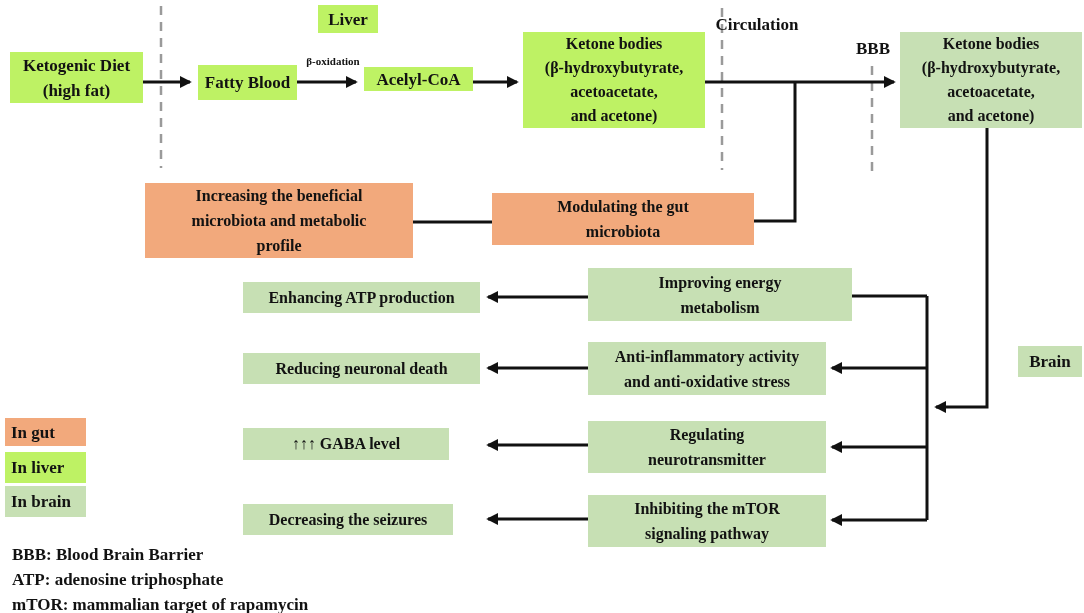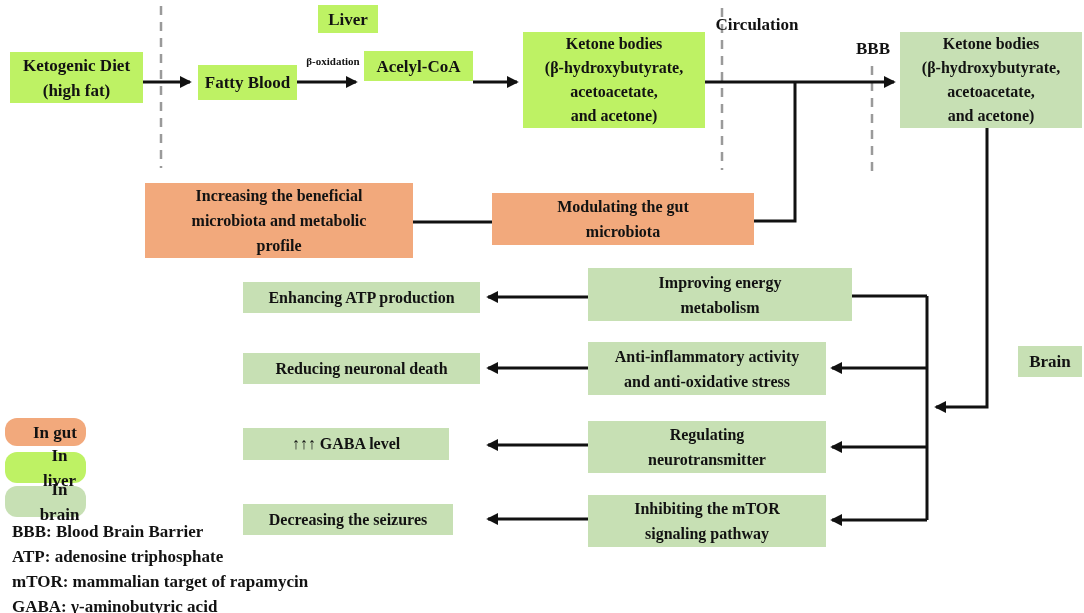--- a/index.html
+++ b/index.html
@@ -13,24 +13,24 @@
     text-align:center;font-weight:bold;white-space:pre-line;
     font-size:16px;line-height:24px;color:#121212;
   }
   .blue{background:#bef264;}
   .green{background:#C7E0B4;}
   .orange{background:#F2A97C;}
   .plain{background:none;}
   .fs17{font-size:17px;line-height:25px;}
   .lh25{line-height:25px;}
   .small-label{font-size:11px;line-height:13px;}
-  .legend-item{justify-content:flex-start;padding-left:28px;box-sizing:border-box;border-radius:12px;}
+  .legend-item{justify-content:flex-start;padding-left:6px;box-sizing:border-box;}
   .footnote{
     position:absolute;left:12px;font-weight:bold;font-size:17px;line-height:25px;
-    white-space:nowrap;color:#121212;
+    white-space:nowrap;color:#121212;margin-top:23px;
   }
 </style>
 </head>
 <body>
 
 <div class="fig">
 
   <svg class="arrow-svg" viewBox="0 0 1084 613" xmlns="http://www.w3.org/2000/svg">
     <defs>
       <marker id="ah" viewBox="0 0 10 10" refX="8.5" refY="5" markerWidth="4" markerHeight="4" orient="auto-start-reverse">
@@ -66,21 +66,21 @@
 
   <div class="node blue fs17" style="left:318px;top:5px;width:60px;height:28px">Liver</div>
   <div class="node plain fs17" style="left:712px;top:12px;width:90px;height:25px">Circulation</div>
   <div class="node plain fs17" style="left:850px;top:36px;width:46px;height:25px">BBB</div>
   <div class="node green fs17" style="left:1018px;top:346px;width:64px;height:31px">Brain</div>
 
   <div class="node blue fs17" style="left:10px;top:52px;width:133px;height:51px">Ketogenic Diet
 (high fat)</div>
   <div class="node blue fs17" style="left:198px;top:65px;width:99px;height:35px">Fatty Blood</div>
   <div class="node plain small-label" style="left:296px;top:54px;width:74px;height:14px">β-oxidation</div>
-  <div class="node blue fs17" style="left:364px;top:51px;width:109px;height:30px">Acelyl-CoA</div>
+  <div class="node blue fs17" style="left:364px;top:67px;width:109px;height:24px">Acelyl-CoA</div>
   <div class="node blue" style="left:523px;top:32px;width:182px;height:96px">Ketone bodies
 (β-hydroxybutyrate,
 acetoacetate,
 and acetone)</div>
   <div class="node green" style="left:900px;top:32px;width:182px;height:96px">Ketone bodies
 (β-hydroxybutyrate,
 acetoacetate,
 and acetone)</div>
 
   <div class="node orange lh25" style="left:145px;top:183px;width:268px;height:75px">Increasing the beneficial

